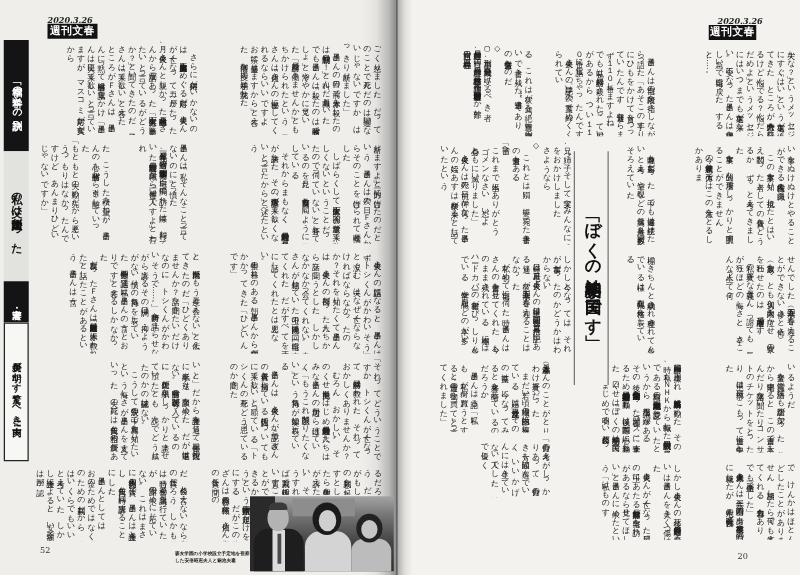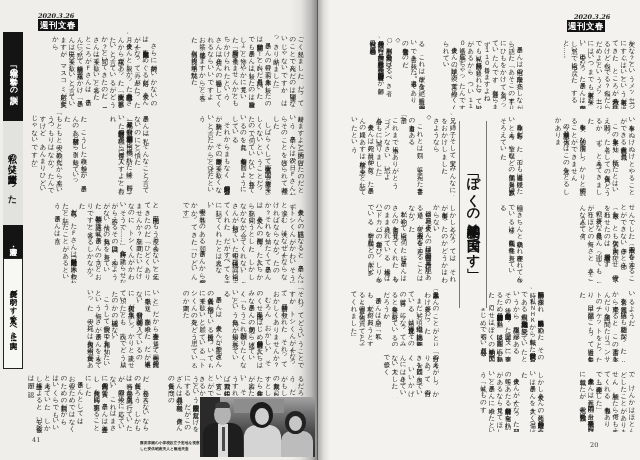--- a/index.html
+++ b/index.html
@@ -106,21 +106,21 @@
       <div class="ph" style="left:81px;top:34px;width:32px;height:28px;background:#bcbcbc;border-radius:10px 10px 0 0;"></div>
       <div class="ph" style="left:85px;top:14px;width:21px;height:23px;background:#222;border-radius:50%;"></div>
       <div class="ph" style="left:89px;top:19px;width:13px;height:15px;background:#c6c6c6;border-radius:50%;"></div>
     </div>
 
     <div class="caption">
       <span>森友学園の小学校設立予定地を視察</span>
       <span>した安倍昭恵夫人と籠池夫妻</span>
     </div>
 
-    <div class="page-num" style="left:32px;top:436px;">41</div>
+    <div class="page-num" style="left:32px;top:436px;">52</div>
   </div>
 
   <div class="page">
     <div class="hdr-date" style="left:574px;top:13px;">2020.3.26</div>
     <div class="hdr-mag" style="left:567px;top:20px;width:38px;">週刊文春</div>
 
     <div class="col-text" style="left:524px;top:36px;width:112px;height:73px;">夫かな？」というメッセージにすぐ「はい」という返事が返ってきた。ところが十八時六分、「疲れるけど悩んでる？悩んだらだめよ」というメッセージにはいつまでも返事が来ない。不安になった昌子さんは職場を早退し急いで自宅に戻った。すると……。</div>
     <div class="col-text" style="left:426px;top:36px;width:98px;height:73px;">　昌子さんは自宅の階段を指さしながら語った。「あそこの手すりにひもをかけて首をつっていたんです。普通ならまず１１０番しますよね。でも私は『財務局に殺された』って思いがあるから、つい１１０番に電話しちゃったんです」
 　俊夫さんの「手記」は次の言葉で締めくくられてい</div>
     <div class="col-text" style="left:322px;top:36px;width:104px;height:73px;">る。これは彼が命を絶つ直前に渾身の思いで書き残した“遺書”であり、不正の告発文書なのだ。

